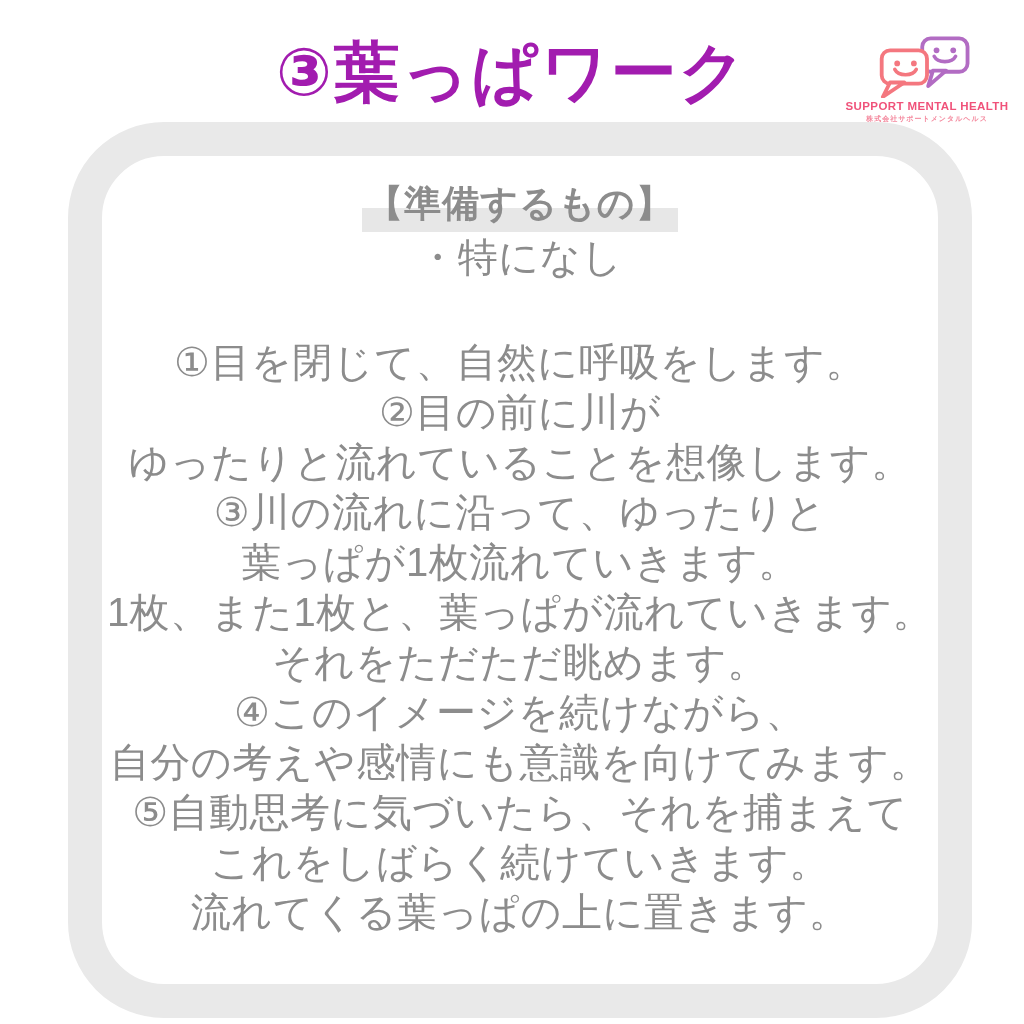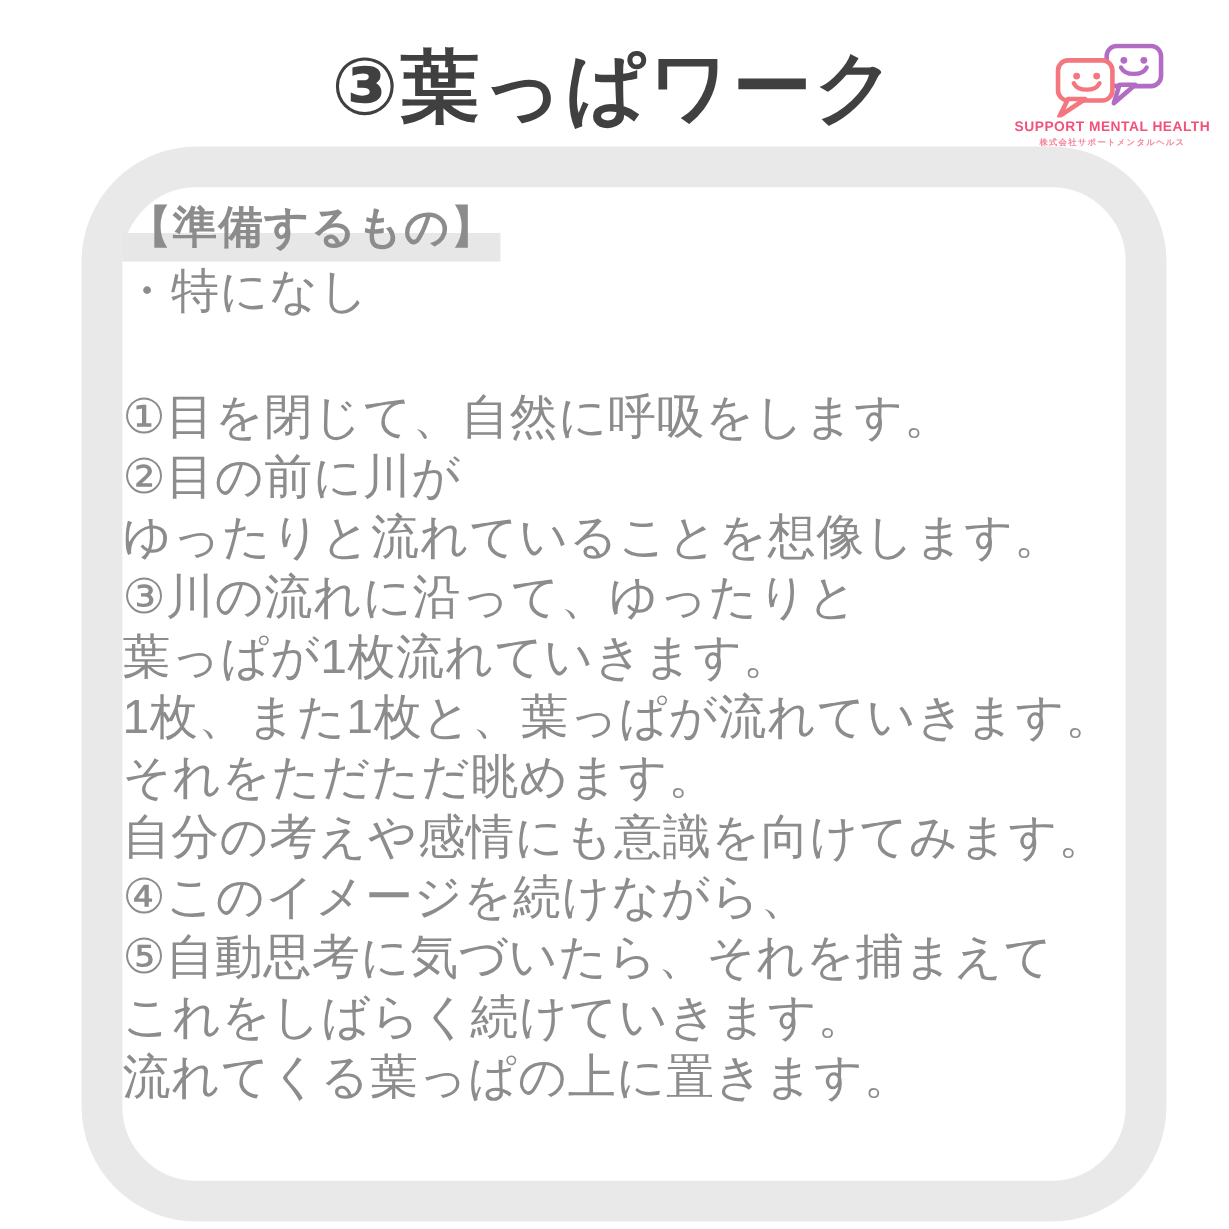--- a/index.html
+++ b/index.html
@@ -4,21 +4,21 @@
 <style>
   html,body{margin:0;padding:0;}
   body{
     width:1024px;height:1024px;position:relative;overflow:hidden;
     background:#ffffff;
     font-family:"Liberation Sans","DejaVu Sans",sans-serif;
   }
   .page-title{
     position:absolute;left:0;top:28px;width:1024px;
     text-align:center;
-    font-size:66px;font-weight:600;color:#404040;
+    font-size:66px;font-weight:600;color:#a21caf;
     letter-spacing:2px;
   }
   
   .logo{
     position:absolute;left:843px;top:36px;width:168px;
     text-align:center;
   }
   .logo-bubbles{display:block;margin:0 auto;}
   .logo-brand{
     display:block;margin-top:2px;
@@ -33,22 +33,22 @@
   
   .card{
     position:absolute;left:68px;top:122px;
     width:836px;height:828px;               
     border:34px solid #e9e9e9;
     border-radius:96px;
     background:#ffffff;
     box-sizing:content-box;
   }
   .card-inner{
-    padding-top:9px;
-    text-align:left;
+    padding-top:23px;
+    text-align:center;
     color:#8c8c8c;
   }
   .line{
     line-height:50px;font-size:40px;
     letter-spacing:0.5px;white-space:nowrap;
   }
   .sec-header{
     line-height:50px;font-size:37px;font-weight:600;
     letter-spacing:1px;
   }
@@ -96,19 +96,19 @@
     <div class="sec-header"><span class="hl">【準備するもの】</span></div>
     <div class="line">・特になし</div>
     <div class="spacer"></div>
     <div class="line">①目を閉じて、自然に呼吸をします。</div>
     <div class="line">②目の前に川が</div>
     <div class="line">ゆったりと流れていることを想像します。</div>
     <div class="line">③川の流れに沿って、ゆったりと</div>
     <div class="line">葉っぱが1枚流れていきます。</div>
     <div class="line">1枚、また1枚と、葉っぱが流れていきます。</div>
     <div class="line">それをただただ眺めます。</div>
+    <div class="line">④このイメージを続けながら、</div>
     <div class="line">自分の考えや感情にも意識を向けてみます。</div>
-    <div class="line">④このイメージを続けながら、</div>
     <div class="line">⑤自動思考に気づいたら、それを捕まえて</div>
     <div class="line">これをしばらく続けていきます。</div>
     <div class="line">流れてくる葉っぱの上に置きます。</div>
   </div>
 </div>
 
 </body></html>

